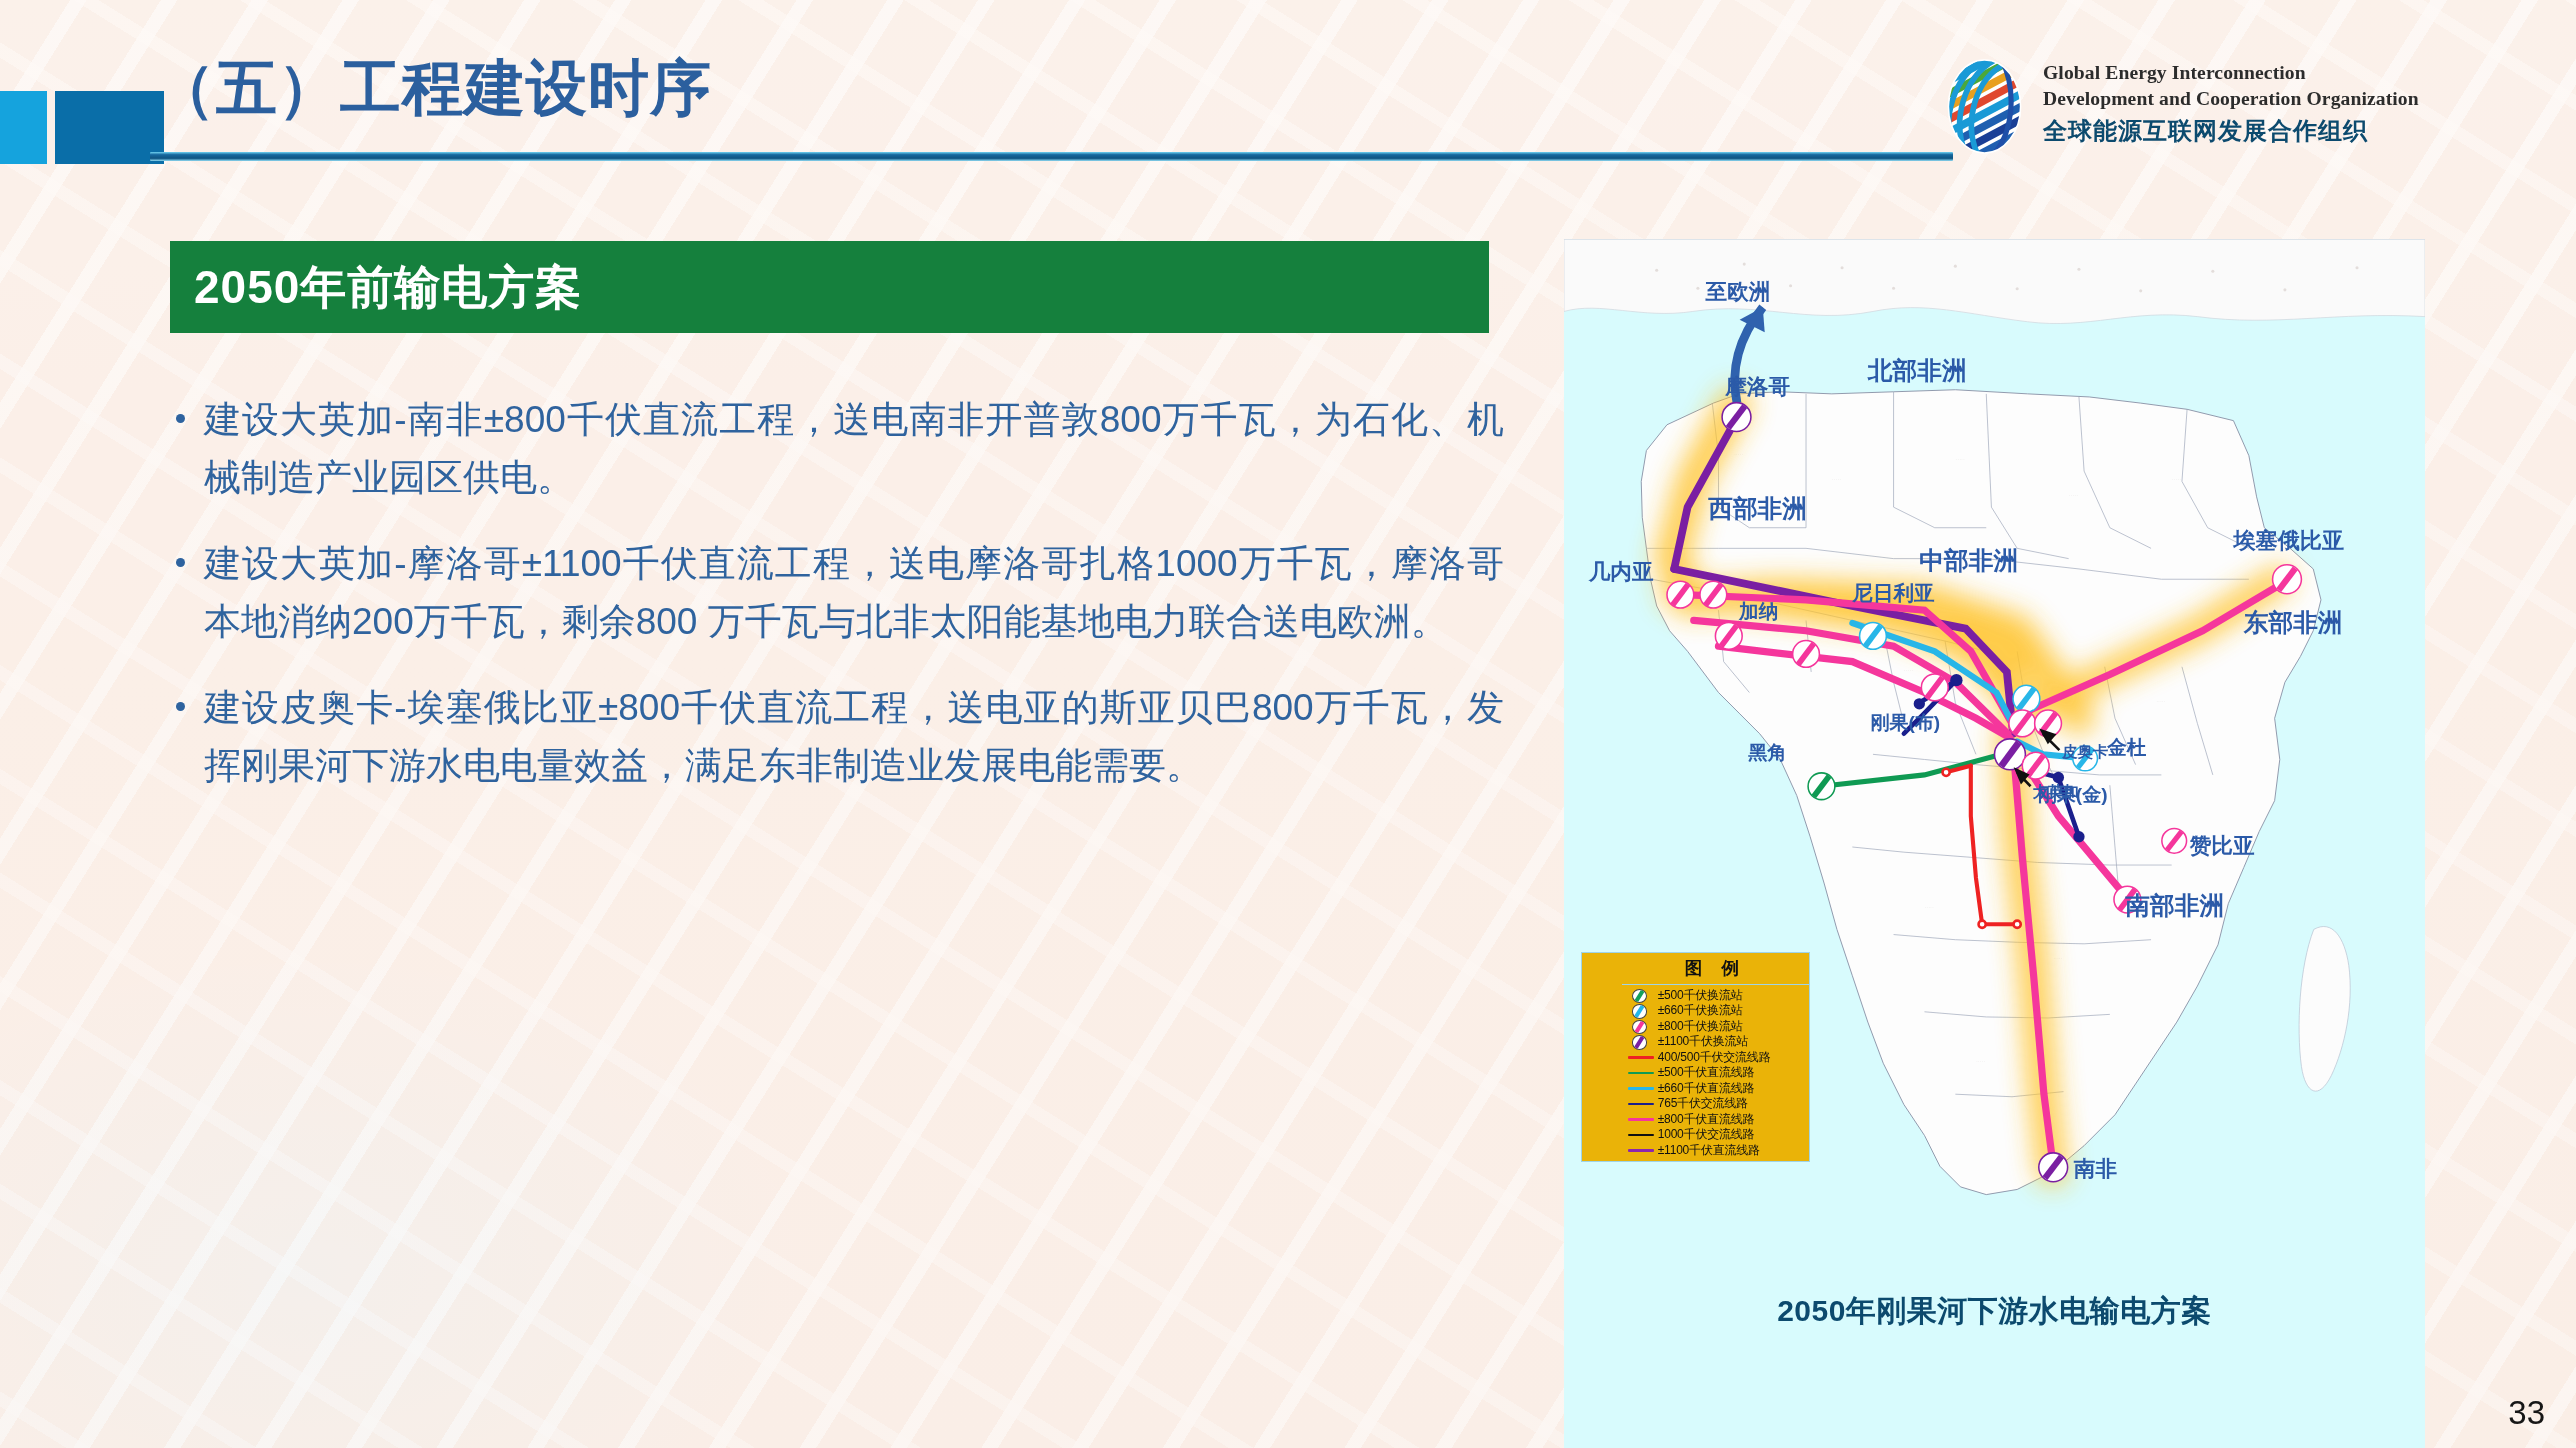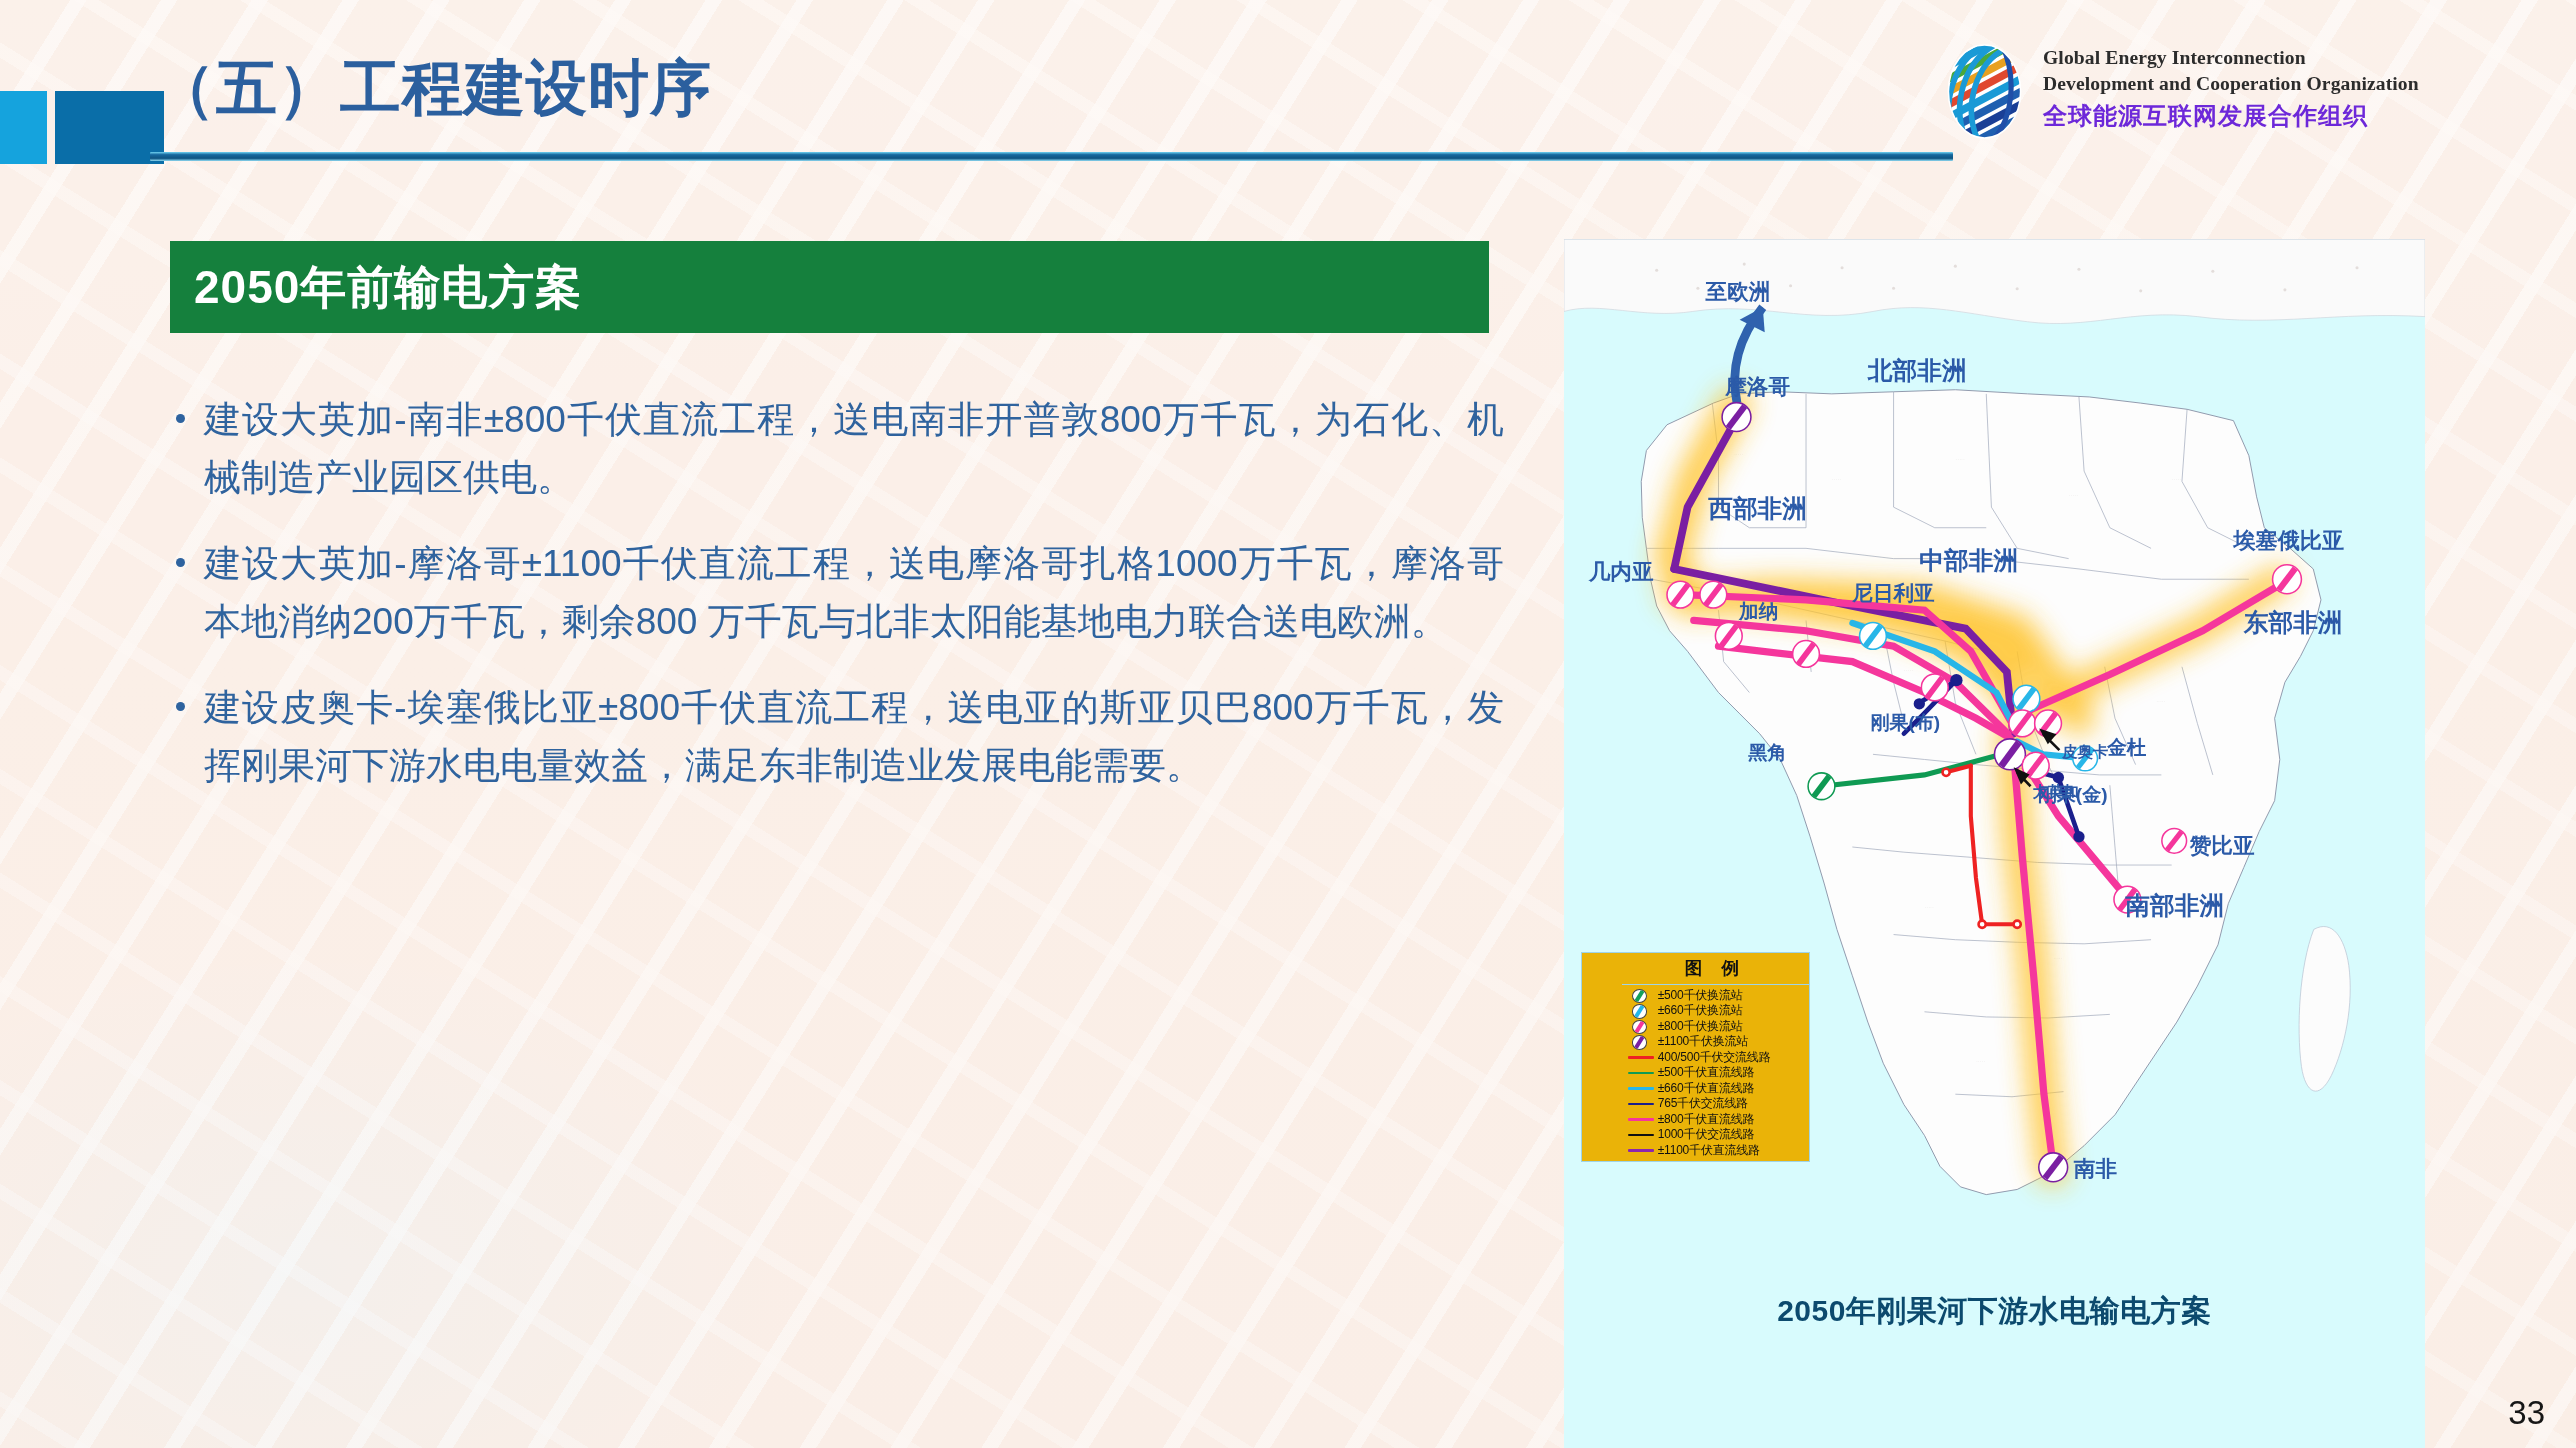--- a/index.html
+++ b/index.html
@@ -50,30 +50,30 @@
     font-size:61px;line-height:1;font-weight:700;
     color:#2b5f9e;letter-spacing:1px;white-space:nowrap;
   }
   #title-rule{
     position:absolute;left:150px;top:152px;width:1803px;height:8.8px;
     background:linear-gradient(180deg,#6fd2f2 0%,#16689e 30%,#0e5482 70%,#8fdcf5 100%);
     border-radius:1px;
   }
 
   
-  #logo-block{position:absolute;left:1935px;top:42px;width:608px;height:103px;}
+  #logo-block{position:absolute;left:1935px;top:57px;width:608px;height:103px;}
   #logo-mark{position:absolute;left:0;top:0;width:99px;height:99px;}
   #logo-text{position:absolute;left:108px;top:3.1px;width:495px;}
   .logo-en{
     font-family:"Liberation Serif","DejaVu Serif",serif;
     font-size:19.6px;line-height:1.32;color:#2c2c2c;font-weight:600;
     letter-spacing:0.1px;white-space:nowrap;
   }
   .logo-cn{
-    font-size:24px;line-height:1.2;color:#6d28d9;font-weight:700;
+    font-size:24px;line-height:1.2;color:#0c4a6e;font-weight:700;
     letter-spacing:1px;margin-top:5.2px;white-space:nowrap;
   }
 
   
   #left-col{position:absolute;left:170px;top:241px;width:1334px;}
   #section-banner{
     width:1319px;height:92px;background:#15803d;
     display:flex;align-items:center;
   }
   #section-banner .txt{

